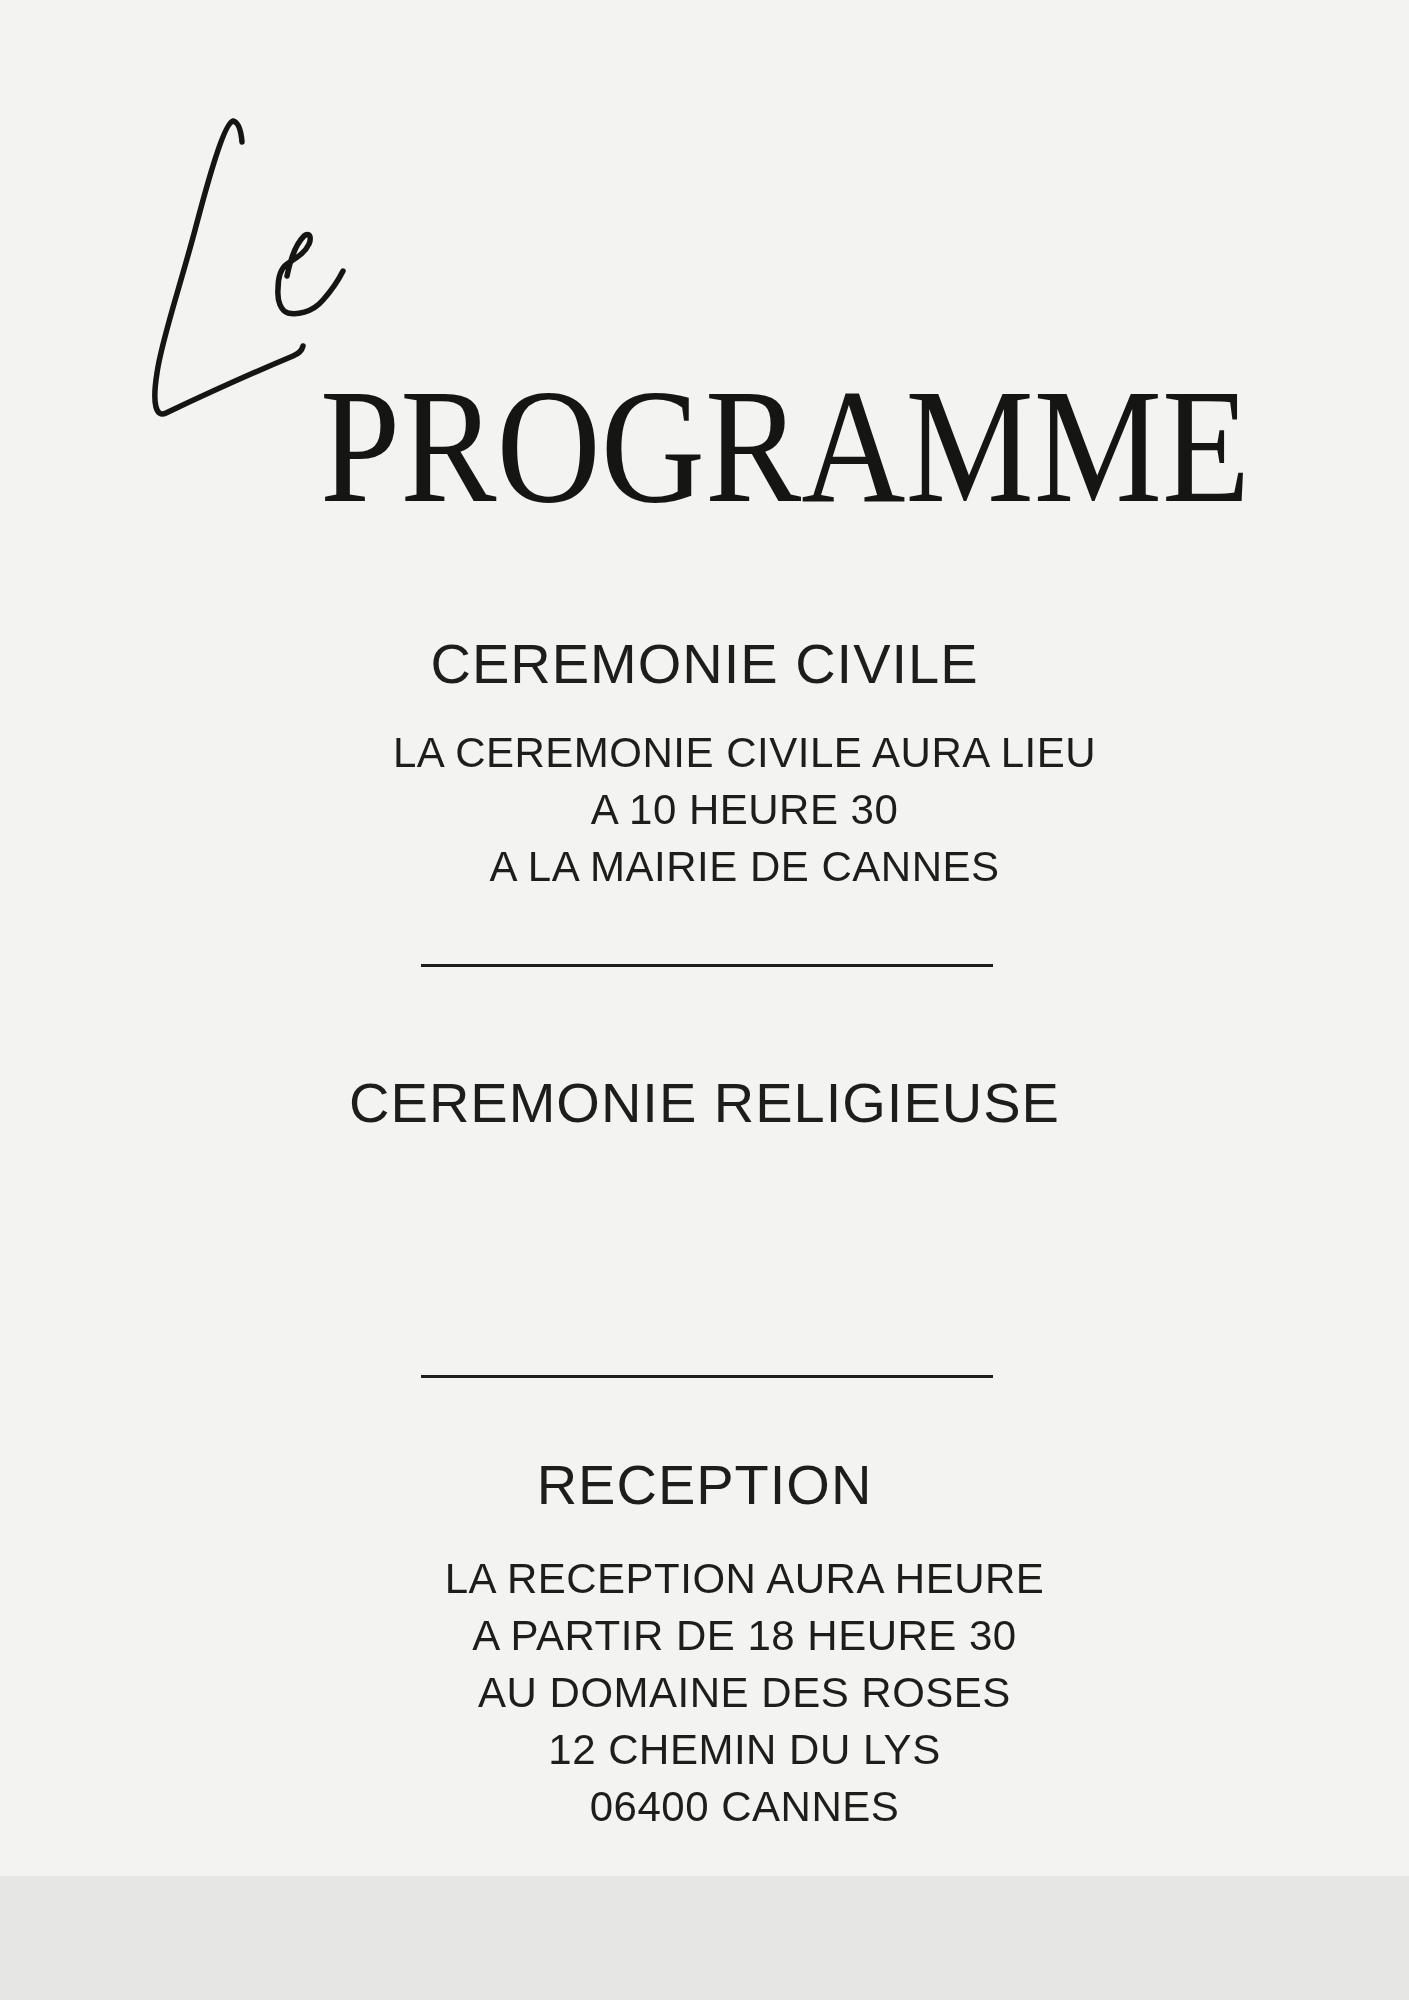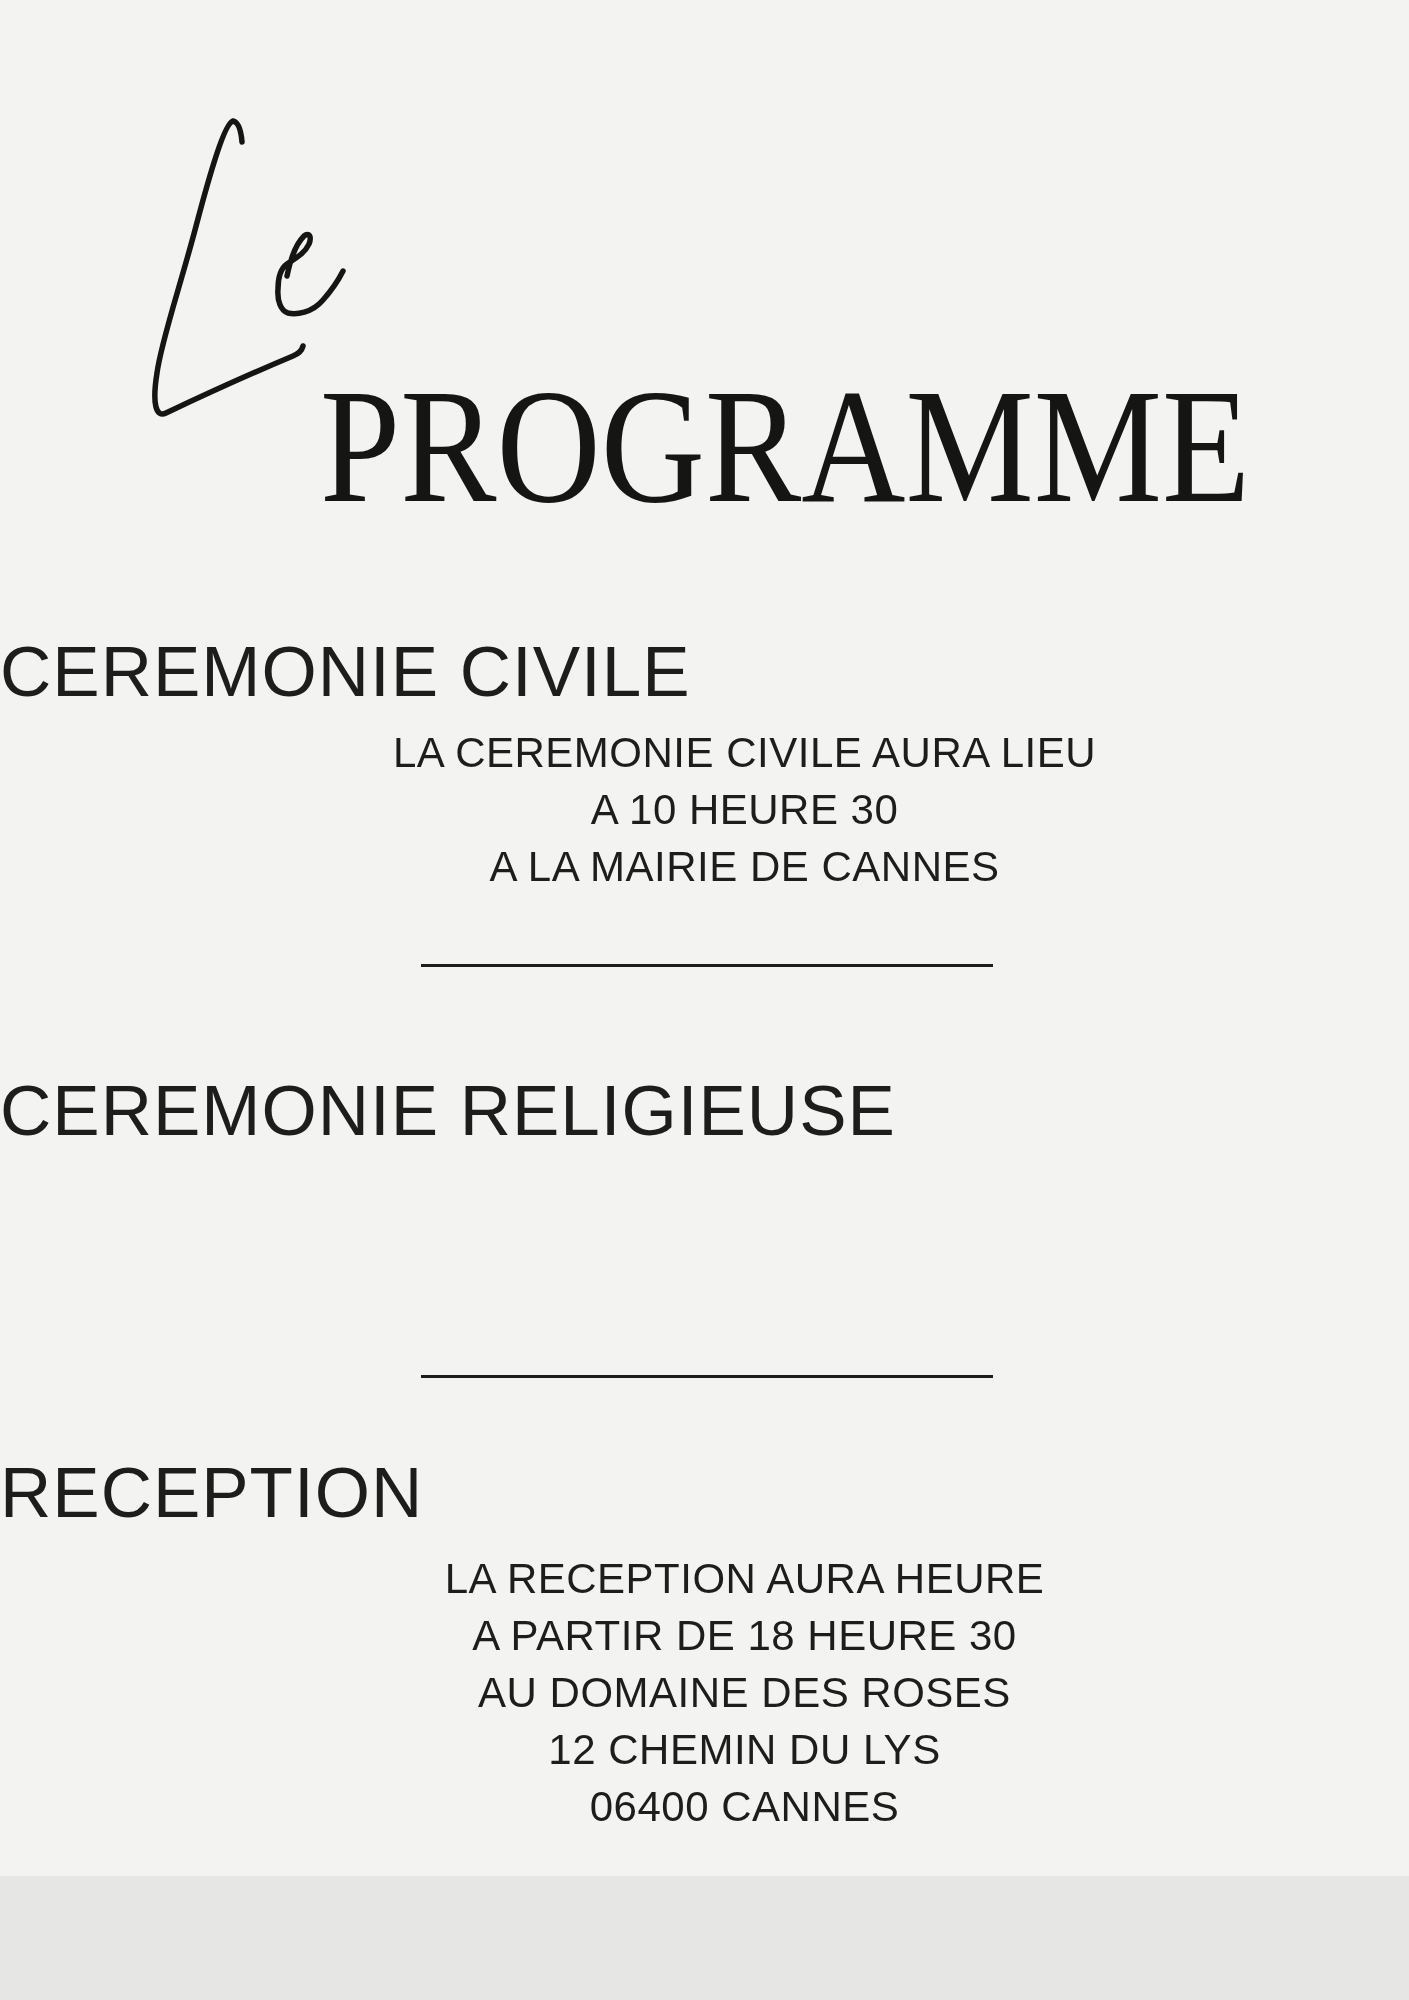--- a/index.html
+++ b/index.html
@@ -47,22 +47,22 @@
     letter-spacing:0;
     color:var(--title-ink,#151513);
     white-space:nowrap;
     transform:scaleX(0.88);
     transform-origin:left top;
   }
   
   .sec-heading{
     position:absolute;
     left:0;width:100%;
-    text-align:left;
-    font-size:71px;
+    text-align:center;
+    font-size:56px;
     line-height:1;
     letter-spacing:1px;
     font-weight:400;
     white-space:nowrap;
   }
   .sec-body{
     position:absolute;
     left:0;width:100%;
     text-align:center;
     font-size:42px;

